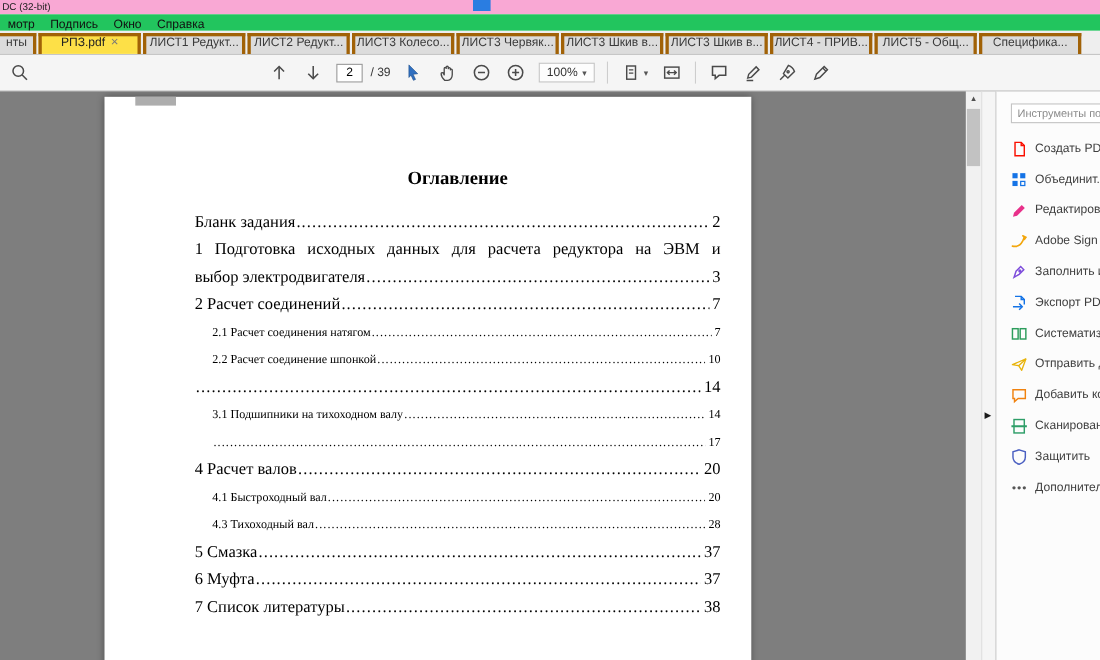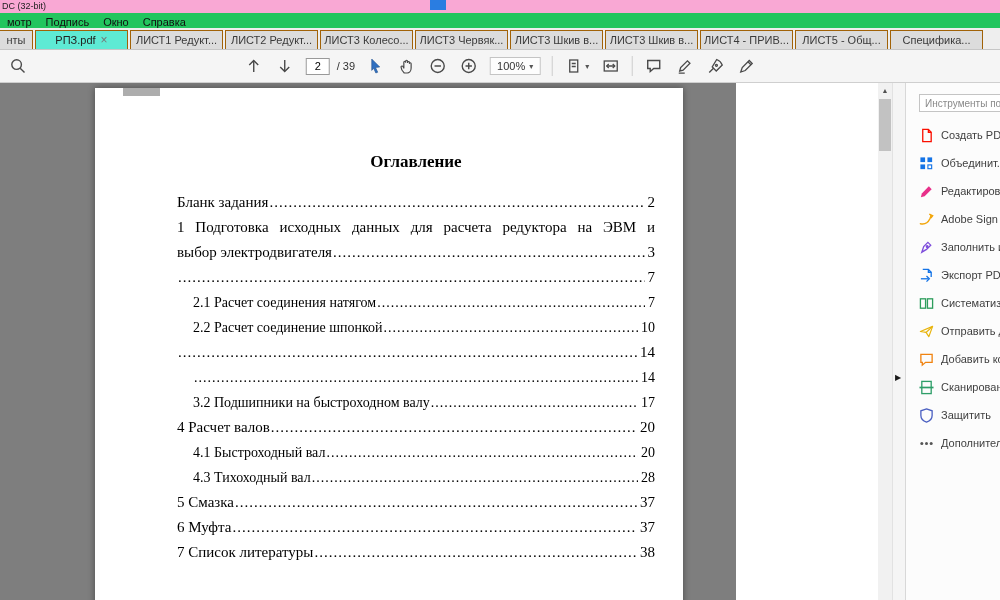--- a/index.html
+++ b/index.html
@@ -13,53 +13,53 @@
   .title-text{position:absolute;left:2px;top:1px;font-size:9px;color:#222;white-space:nowrap;}
   .title-artifact{position:absolute;left:430px;top:0;width:16px;height:10px;background:#2a7de1;}
   
   .menubar{position:absolute;top:13px;left:0;right:0;height:15px;background:#22c55e;
     display:flex;align-items:flex-end;font-size:11px;color:#111;}
   .menu-item{padding:0 7px;cursor:default;white-space:nowrap;}
   
   .tabbar{position:absolute;top:28px;left:0;right:0;height:22px;background:#eeeeee;
     display:flex;align-items:flex-end;gap:2px;overflow:hidden;border-bottom:1px solid #c6c6c6;box-sizing:border-box;}
   .tab{flex:0 0 auto;width:93px;height:20px;margin-bottom:-1px;background:#dcdcdc;
-    border:1px solid #a16207;border-bottom:1px solid #c6c6c6;box-sizing:border-box;
-    display:flex;align-items:center;justify-content:center;gap:5px;font-size:11px;color:#3a3a3a;
+    border:3px solid #a16207;border-bottom:1px solid #c6c6c6;box-sizing:border-box;
+    display:flex;justify-content:center;gap:5px;font-size:11px;color:#3a3a3a;
     white-space:nowrap;overflow:hidden;}
   .tab:first-child{width:33px;border-left:none;}
-  .tab.active{background:#5eead4;border-bottom:1px solid #fafafa;color:#222;}
+  .tab.active{background:#fde047;border-bottom:1px solid #fafafa;color:#222;}
   .tab-label{overflow:hidden;text-overflow:clip;white-space:nowrap;}
   .tab-close{color:#777;font-size:12px;line-height:10px;cursor:default;}
   
   .toolbar{position:absolute;top:50px;left:0;right:0;height:33px;background:#f5f5f5;
     border-bottom:1px solid #cfcfcf;box-sizing:border-box;}
   .tb-left{position:absolute;left:8px;top:6px;}
   .tb-center{position:absolute;left:50%;top:0;height:32px;transform:translateX(-50%);
     display:flex;align-items:center;gap:11px;}
   .tb-icon{display:inline-flex;align-items:center;justify-content:center;width:20px;height:20px;cursor:default;}
   .tb-icon svg{display:block;}
   .page-input{width:22px;height:15px;border:1px solid #999;background:#fff;font-size:11px;
     text-align:center;font-family:"Liberation Sans",sans-serif;padding:0;}
   .page-total{font-size:11px;color:#333;margin-left:-4px;white-space:nowrap;}
   .zoom-dd{display:inline-flex;align-items:center;gap:4px;border:1px solid #c4c4c4;background:#fdfdfd;
     padding:2px 6px;font-size:11px;color:#333;cursor:default;}
   .caret{font-size:8px;color:#555;}
   .tb-divider{width:1px;height:20px;background:#cdcdcd;}
   .icon-with-caret{display:inline-flex;align-items:center;gap:2px;}
   
-  .docarea{position:absolute;top:83px;left:0;width:736px;bottom:0;background:#7e7e7e;overflow:hidden;}
+  .docarea{position:absolute;top:83px;left:0;width:1000px;bottom:0;background:#7e7e7e;overflow:hidden;}
   .page{position:absolute;left:95px;top:5px;width:588px;height:560px;background:#fff;
     box-shadow:0 0 7px rgba(0,0,0,.4);box-sizing:border-box;padding:62px 28px 0 82px;
     font-family:"Liberation Serif",serif;color:#000;}
   .page-artifact{position:absolute;left:28px;top:0;width:37px;height:8px;background:#adadad;}
   .page-title{text-align:center;font-size:17px;font-weight:bold;line-height:24px;margin:0 0 16px 0;}
   #toc{font-size:15px;}
   .toc-entry{line-height:25px;}
-  .toc-entry.sub{font-size:14px;padding-left:16px;}
+  .toc-entry.sub{font-size:11px;padding-left:16px;}
   .toc-line1{text-align:justify;text-align-last:justify;}
   .toc-row{display:flex;align-items:flex-end;}
   .toc-label{white-space:nowrap;flex:0 0 auto;}
   .toc-dots{flex:1 1 auto;overflow:hidden;white-space:nowrap;letter-spacing:1px;margin:0 1px;}
   .toc-page{flex:0 0 auto;padding-left:2px;}
   
   .scrollbar{position:absolute;top:83px;left:878px;width:14px;bottom:0;background:#f1f1f1;}
   .sb-up{height:14px;display:flex;align-items:center;justify-content:center;font-size:7px;color:#505050;}
   .sb-thumb{position:absolute;left:1px;top:16px;width:12px;height:52px;background:#c2c2c2;}
   
@@ -245,20 +245,21 @@
         <div class="toc-entry">
           <div class="toc-line1">1 Подготовка исходных данных для расчета редуктора на ЭВМ и</div>
           <div class="toc-row">
             <span class="toc-label">выбор электродвигателя</span>
             <span class="toc-dots">....................................................................................................................................................................................................................................................................</span>
             <span class="toc-page">3</span>
           </div>
         </div>
         <div class="toc-entry">
           <div class="toc-row">
+            <span class="toc-label">2 Расчет соединений</span>
             <span class="toc-dots">....................................................................................................................................................................................................................................................................</span>
             <span class="toc-page">7</span>
           </div>
         </div>
         <div class="toc-entry sub">
           <div class="toc-row">
             <span class="toc-label">2.1 Расчет соединения натягом</span>
             <span class="toc-dots">....................................................................................................................................................................................................................................................................</span>
             <span class="toc-page">7</span>
           </div>
@@ -271,27 +272,27 @@
           </div>
         </div>
         <div class="toc-entry">
           <div class="toc-row">
             <span class="toc-dots">....................................................................................................................................................................................................................................................................</span>
             <span class="toc-page">14</span>
           </div>
         </div>
         <div class="toc-entry sub">
           <div class="toc-row">
+            <span class="toc-label">3.1 Подшипники на тихоходном валу</span>
             <span class="toc-dots">....................................................................................................................................................................................................................................................................</span>
             <span class="toc-page">14</span>
           </div>
         </div>
         <div class="toc-entry sub">
           <div class="toc-row">
-            <span class="toc-label">3.2 Подшипники на быстроходном валу </span>
             <span class="toc-dots">....................................................................................................................................................................................................................................................................</span>
             <span class="toc-page">17</span>
           </div>
         </div>
         <div class="toc-entry">
           <div class="toc-row">
             <span class="toc-label">4 Расчет валов</span>
             <span class="toc-dots">....................................................................................................................................................................................................................................................................</span>
             <span class="toc-page">20</span>
           </div>

